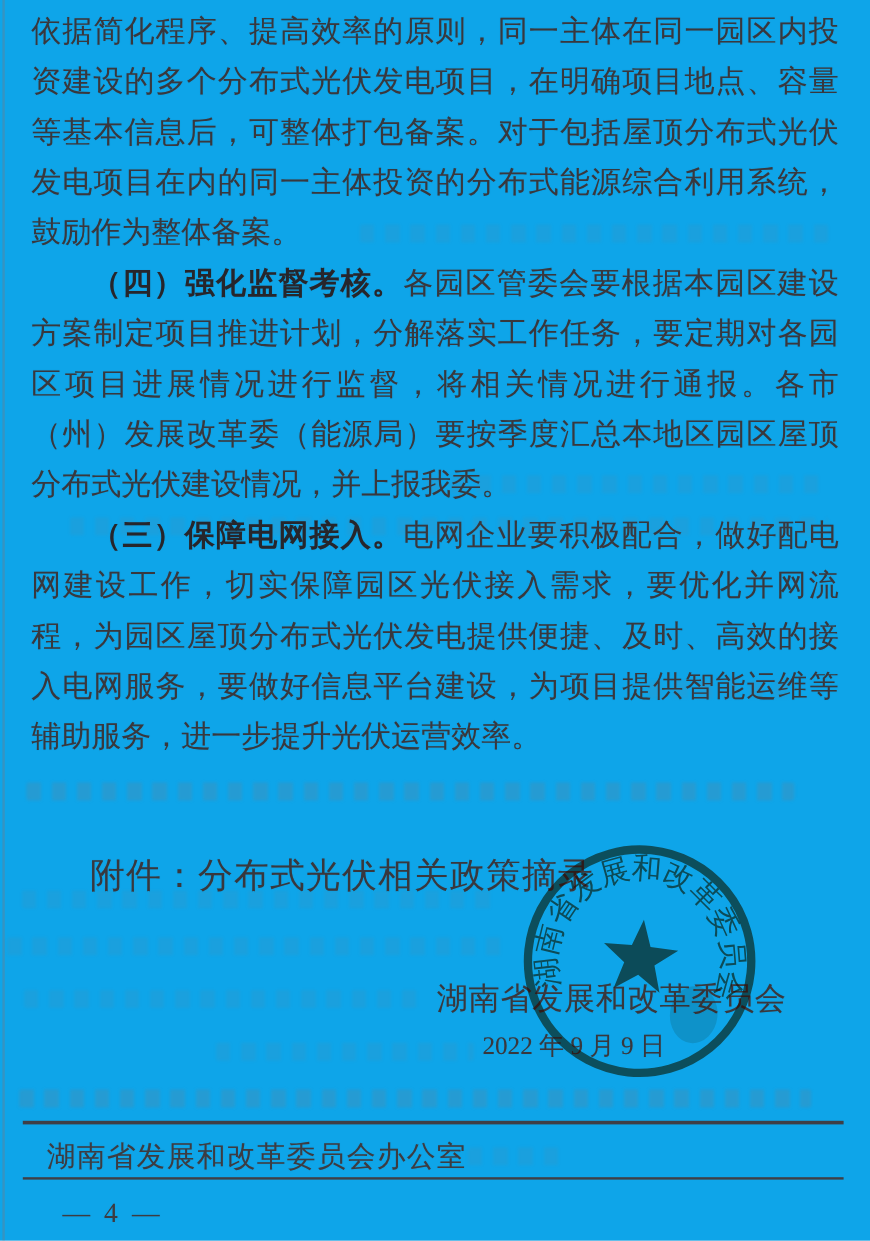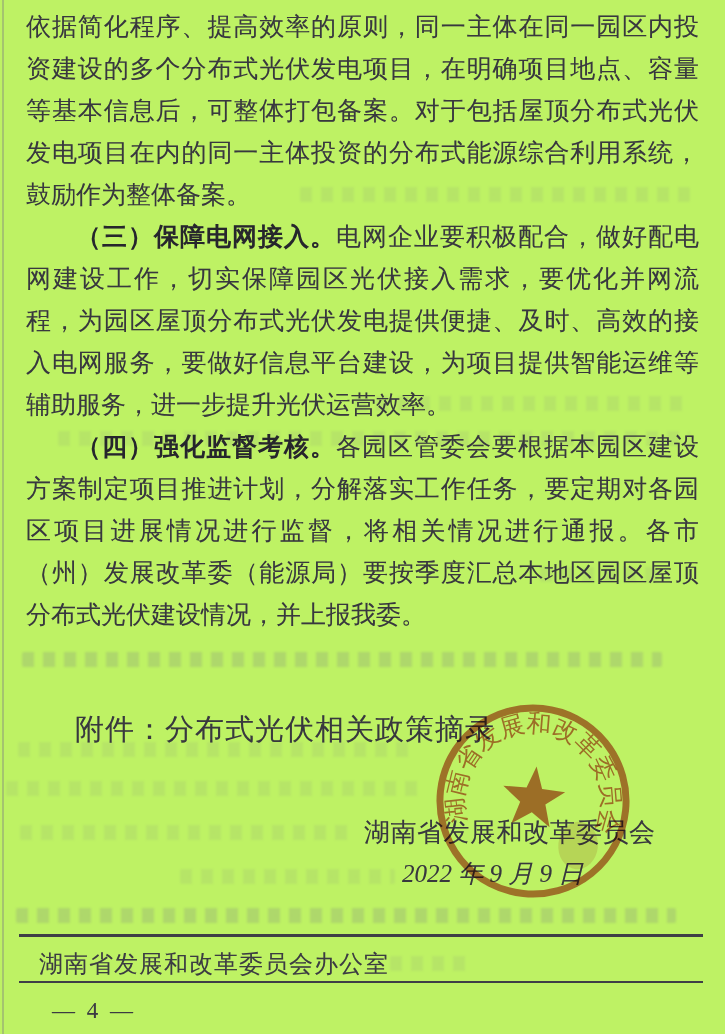--- a/index.html
+++ b/index.html
@@ -1,20 +1,20 @@
 <!DOCTYPE html>
 <html><head>
 <meta charset="utf-8">
 <style>
   html,body { margin:0; padding:0; background:#e8e8e8; }
   .page {
     position:relative;
     width:725px; height:1034px;
     margin:0 auto;
-    background:#bef264;
+    background:#0ea5e9;
     overflow:hidden;
     font-family:"Liberation Serif","DejaVu Serif",serif;
     color:#38383e;
   }
   
   .scan-edge {
     position:absolute; left:2px; top:0; width:2px; height:100%;
     background:rgba(122,122,128,0.38);
   }
   
@@ -32,23 +32,22 @@
     font-size:29px; letter-spacing:1px;
     text-shadow:0 0 0.6px rgba(80,80,90,0.35);
   }
   .issuer {
     position:absolute; left:364px; top:815px;
     font-size:26px; letter-spacing:0.5px;
     text-shadow:0 0 0.6px rgba(80,80,90,0.35);
   }
   .issue-date {
     position:absolute; left:402px; top:857px;
-    font-size:25px;
+    font-size:21px;
     text-shadow:0 0 0.6px rgba(80,80,90,0.35);
-    font-style:italic;
   }
   .seal {
     position:absolute; left:434px; top:702px;
     width:198px; height:198px;
     mix-blend-mode:multiply; opacity:0.92;
   }
   .rule { position:absolute; left:19px; width:684px; background:#3f3f46; }
   .rule-top { top:934px; height:3px; }
   .rule-bottom { top:981px; height:2px; }
   .footer-row {
@@ -86,22 +85,22 @@
   <div class="smudge" style="top:652px;left:22px;width:640px;"></div>
   <div class="smudge light" style="top:742px;left:18px;width:395px;"></div>
   <div class="smudge light" style="top:781px;left:6px;width:415px;"></div>
   <div class="smudge light" style="top:825px;left:20px;width:330px;"></div>
   <div class="smudge light" style="top:869px;left:180px;width:215px;"></div>
   <div class="smudge" style="top:908px;left:16px;width:660px;"></div>
   <div class="smudge light" style="top:956px;left:390px;width:78px;"></div>
 
   <div class="body-text">
     <p>依据简化程序、提高效率的原则，同一主体在同一园区内投资建设的多个分布式光伏发电项目，在明确项目地点、容量等基本信息后，可整体打包备案。对于包括屋顶分布式光伏发电项目在内的同一主体投资的分布式能源综合利用系统，鼓励作为整体备案。</p>
+    <p class="indent"><span class="lead">（四）强化监督考核。</span><span>各园区管委会要根据本园区建设方案制定项目推进计划，分解落实工作任务，要定期对各园区项目进展情况进行监督，将相关情况进行通报。各市（州）发展改革委（能源局）要按季度汇总本地区园区屋顶分布式光伏建设情况，并上报我委。</span></p>
     <p class="indent"><span class="lead">（三）保障电网接入。</span><span>电网企业要积极配合，做好配电网建设工作，切实保障园区光伏接入需求，要优化并网流程，为园区屋顶分布式光伏发电提供便捷、及时、高效的接入电网服务，要做好信息平台建设，为项目提供智能运维等辅助服务，进一步提升光伏运营效率。</span></p>
-    <p class="indent"><span class="lead">（四）强化监督考核。</span><span>各园区管委会要根据本园区建设方案制定项目推进计划，分解落实工作任务，要定期对各园区项目进展情况进行监督，将相关情况进行通报。各市（州）发展改革委（能源局）要按季度汇总本地区园区屋顶分布式光伏建设情况，并上报我委。</span></p>
   </div>
 
   <div class="attachment">附件：分布式光伏相关政策摘录</div>
 
   <div class="issuer">湖南省发展和改革委员会</div>
 
   <div class="issue-date">2022 年 9 月 9 日</div>
 
   <svg class="seal" viewBox="0 0 200 200">
     <g transform="rotate(6 100 100)">

